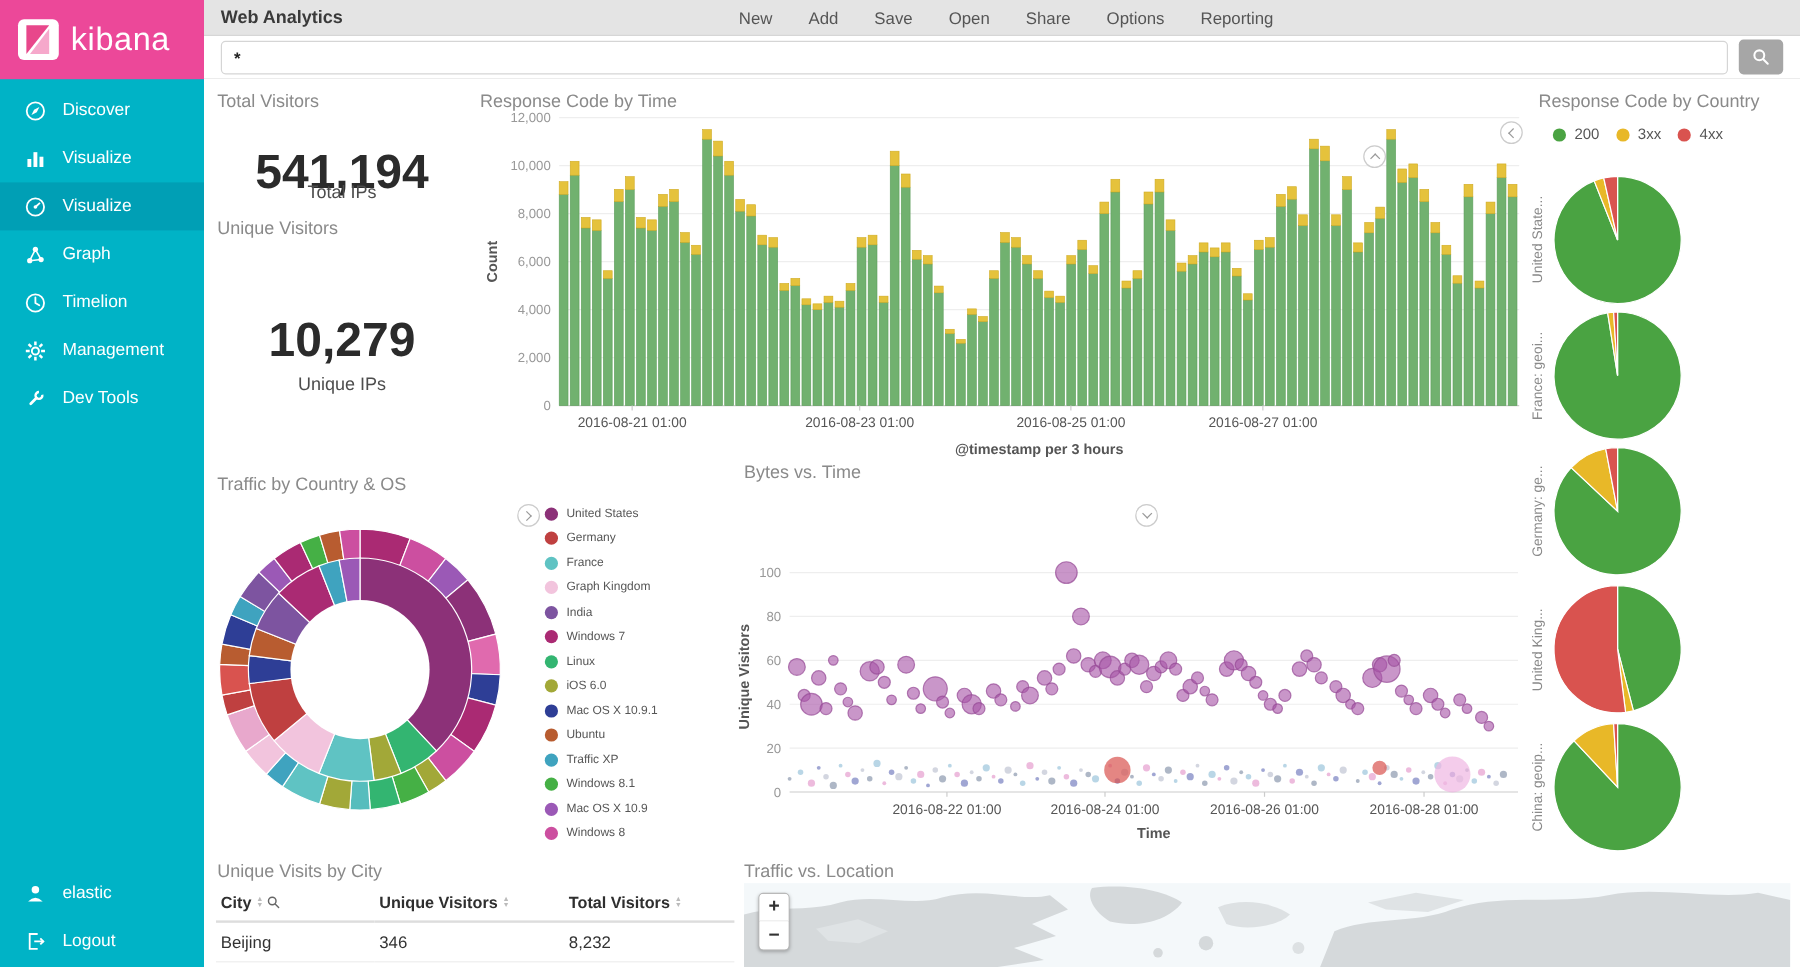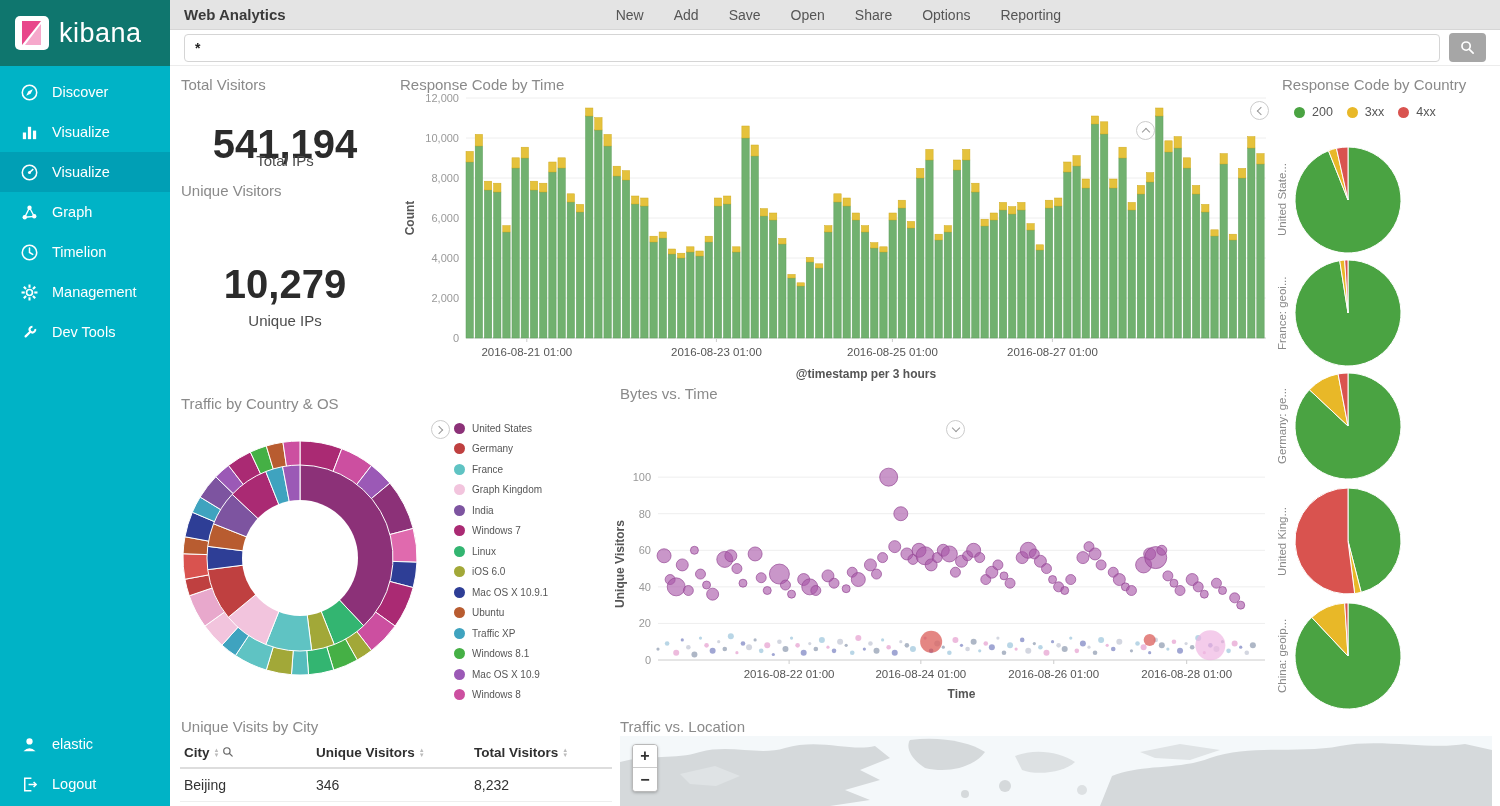--- a/index.html
+++ b/index.html
@@ -1,20 +1,20 @@
 <!DOCTYPE html>
 <html><head>
 <meta charset="utf-8">
 <style>
   * { margin:0; padding:0; box-sizing:border-box; }
   html,body { width:1500px; height:806px; overflow:hidden; background:#fff;
     font-family:"Liberation Sans","DejaVu Sans",sans-serif; }
   
   .sidebar { position:absolute; left:0; top:0; width:170px; height:806px; background:#00b3c6; z-index:5; }
-  .logo { height:66px; background:#0f766e; display:flex; align-items:center; padding-left:14px; gap:9px; }
+  .logo { height:66px; background:#ec4899; display:flex; align-items:center; padding-left:14px; gap:9px; }
   .logo-word { color:#fff; font-size:27px; font-weight:400; letter-spacing:.5px; }
   .nav { padding-top:6px; }
   .nav-item { height:40px; display:flex; align-items:center; padding-left:20px; gap:13px; color:#fff; cursor:pointer; }
   .nav-item.active { background:#009fb5; }
   .nav-icon { width:19px; height:19px; display:inline-flex; }
   .nav-icon svg { width:19px; height:19px; }
   .nav-label { font-size:14.5px; }
   .sidebar-bottom { position:absolute; bottom:0; left:0; width:100%; padding-bottom:2px; }
   
   .main { position:absolute; left:170px; top:0; width:1330px; height:806px; }

